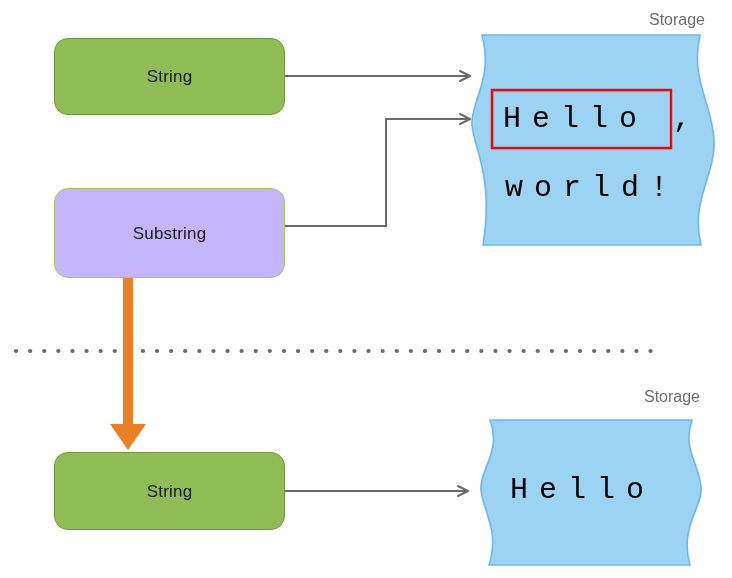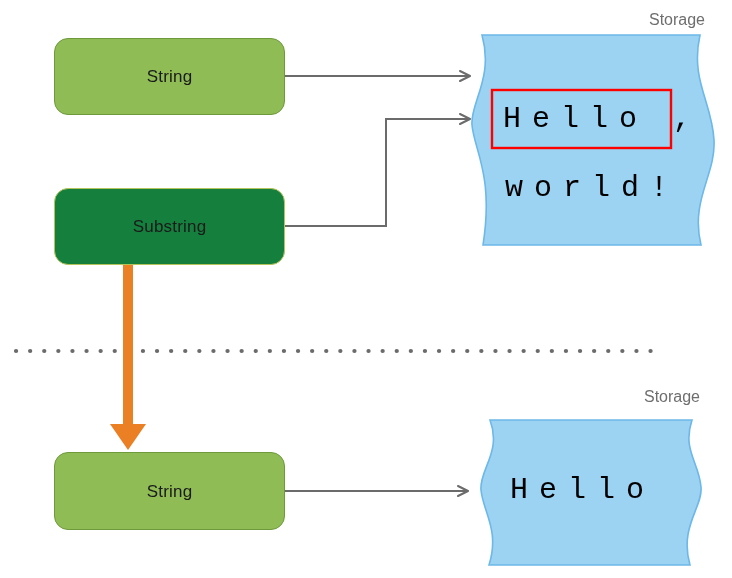--- a/index.html
+++ b/index.html
@@ -101,22 +101,22 @@
       <line x1="128" y1="261" x2="128" y2="428" stroke="#ea7f23" stroke-width="10"></line>
       <polygon points="110,424 146,424 128,450" fill="#ea7f23"></polygon>
     </g>
   </svg>
 
   <div class="node-box" style="left:12px; top:38px; width:231px; height:77px;
               background:#8fbc55; border:1.4px solid #6f9a3c;">
     <span class="node-label">String</span>
   </div>
 
-  <div class="node-box" style="left:12px; top:188px; width:231px; height:77px;
-              background:#15803d; border:1.4px solid #b4c45a;">
+  <div class="node-box" style="left:12px; top:188px; width:231px; height:90px;
+              background:#c4b5fd; border:1.4px solid #b4c45a;">
     <span class="node-label">Substring</span>
   </div>
 
   <div class="node-box" style="left:12px; top:452px; width:231px; height:78px;
               background:#8fbc55; border:1.4px solid #6f9a3c;">
     <span class="node-label">String</span>
   </div>
 
   <div class="storage-caption" style="left:475px; top:12px; width:230px;">Storage</div>
 

